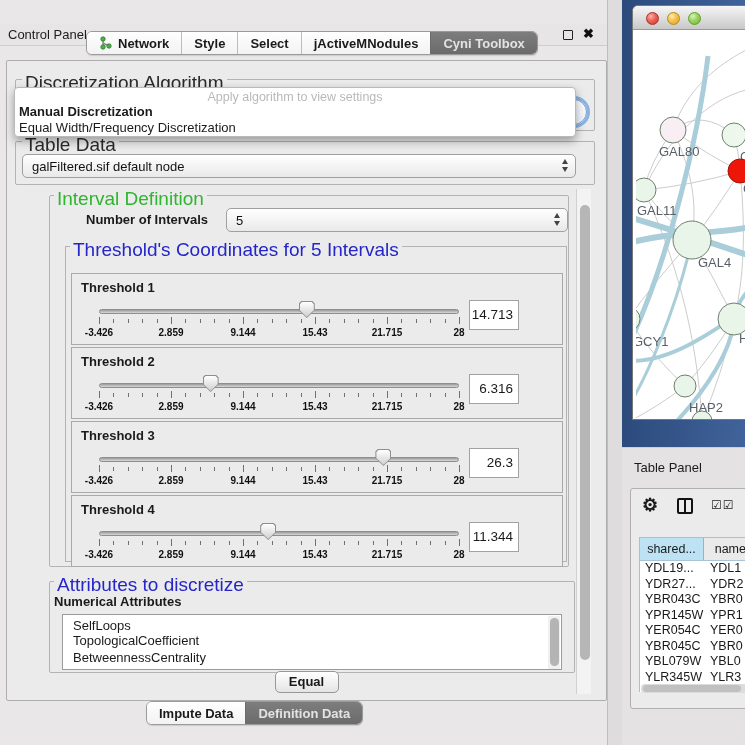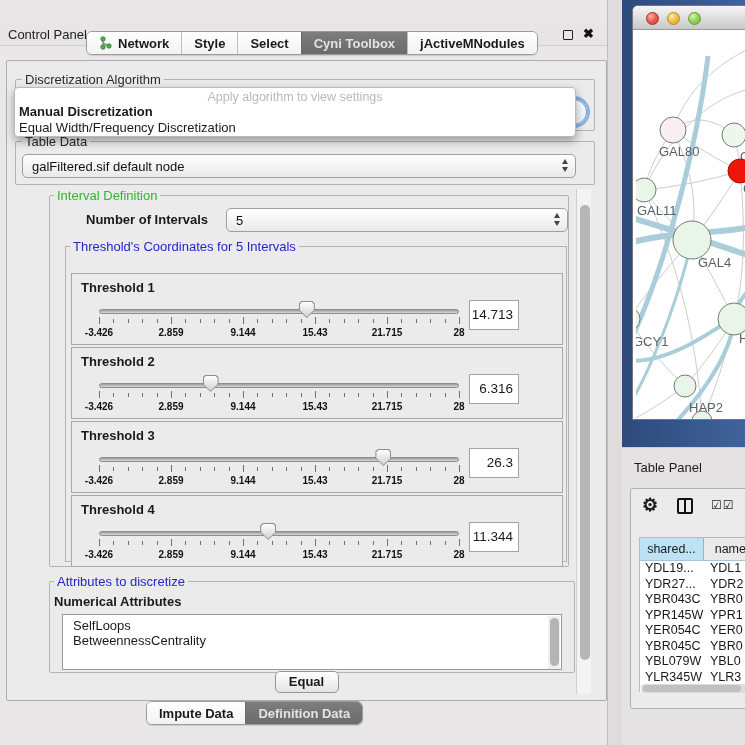--- a/index.html
+++ b/index.html
@@ -22,21 +22,21 @@
   .seg:first-child { border-left:none; }
   .seg.selected { background:linear-gradient(#7d7d7d,#6b6b6b); color:#e3e3e3; border-left-color:#6b6b6b; }
   #top-tabs { left:86px; top:31px; }
   #bottom-tabs { left:146px; top:701px; }
   .neticon { width:14px; height:14px; margin-right:5px; }
 
   
   #cp-content { position:absolute; left:6px; top:60px; width:601px; height:641px;
     background:#ebebeb; border:1px solid #aeaeae; border-radius:2px; }
   .grp { position:absolute; border:1px solid #b3b3b3; border-radius:2px; }
-  .grp-label { position:absolute; left:6px; top:-8px; background:#ebebeb; padding:0 3px; font-size:13px; }
+  .grp-label { position:absolute; left:6px; top:-8px; background:#ebebeb; padding:0 3px; font-size:19px; }
   .lbl-green { color:#2fb52f; }
   .lbl-blue  { color:#2525c9; }
   .lbl-black { color:#2a2a2a; }
 
   #grp-algo { left:8px; top:18px; width:580px; height:52px; }
   #combo-ring { position:absolute; left:14px; top:38px; width:566px; height:26px; border-radius:13px;
     background:linear-gradient(#fbfdff,#eaf1fa); border:1px solid #7a9cc9;
     box-shadow:0 0 0 3px #86b4e4; }
 
   
@@ -159,25 +159,25 @@
           <circle cx="10" cy="10" r="2.2" fill="#4fae4f" stroke="#2c7a2c" stroke-width="0.8"></circle>
         </svg>
         <span>Network</span>
       </div>
       <div class="seg">
         <span>Style</span>
       </div>
       <div class="seg">
         <span>Select</span>
       </div>
+      <div class="seg">
+        <span>jActiveMNodules</span>
+      </div>
       <div class="seg selected">
         <span>Cyni Toolbox</span>
-      </div>
-      <div class="seg">
-        <span>jActiveMNodules</span>
       </div>
     </div>
 
     <div id="cp-content">
 
       <div class="grp" id="grp-algo">
         <span class="grp-label lbl-black">Discretization Algorithm</span>
       </div>
       <div id="combo-ring"></div>
 
@@ -396,20 +396,21 @@
             <div class="thr-value">11.344</div>
           </div>
         </div>
       </div>
 
       <div class="grp" id="grp-attrs">
         <span class="grp-label lbl-blue" style="left:4px">Attributes to discretize</span>
         <span id="attrs-title">Numerical Attributes</span>
         <div id="attrs-list">
           <div class="attr-item" style="padding-top:3px">SelfLoops</div>
+          <div class="attr-item">TopologicalCoefficient</div>
           <div class="attr-item">BetweennessCentrality</div>
           <div id="attrs-scroll">
             <div id="attrs-thumb"></div>
           </div>
         </div>
       </div>
 
       <div id="apply-btn">Equal</div>
     </div>
 

